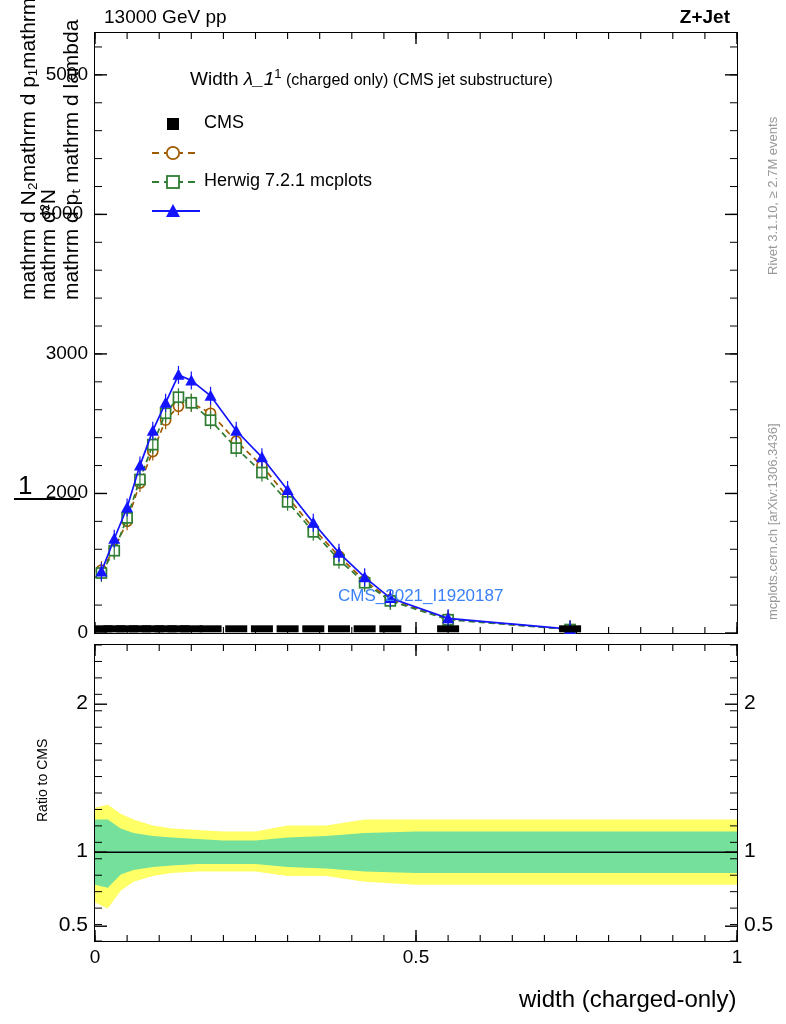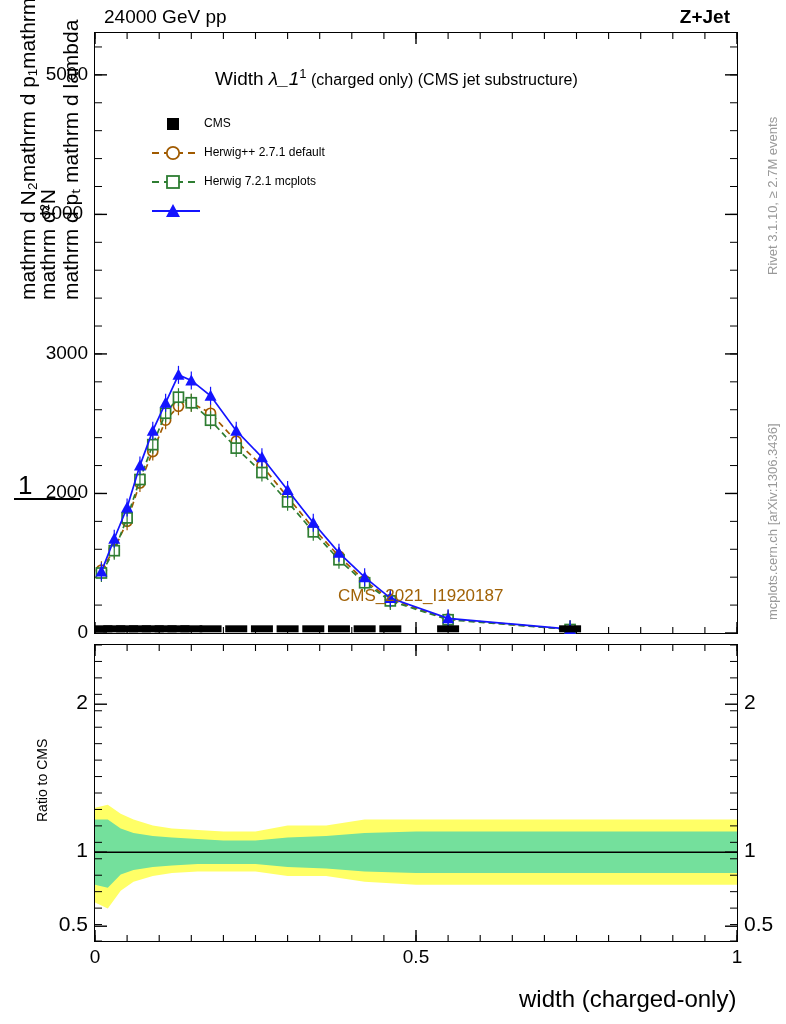--- a/index.html
+++ b/index.html
@@ -41,48 +41,48 @@
     transform: rotate(-90deg);
     white-space:nowrap;
     font-size:13px;
     color:#999;
   }
 
   
   #legend { left:150px; top:108px; width:420px; }
   .leg-row { height:29px; display:flex; align-items:center; }
   .leg-mark { width:54px; height:20px; position:relative; flex:0 0 54px; }
-  .leg-text { font-size:12px; }
-
-  
-  #plottitle { left:190px; top:66px; font-size:19px; white-space:nowrap;margin-left:25px;}
+  .leg-text { font-size:18px; }
+
+  
+  #plottitle { left:190px; top:66px; font-size:19px; white-space:nowrap;}
   #plottitle .small { font-size:16px; }
   #plottitle .sup { font-size:13px; vertical-align:super; }
 
   
-  #watermark { left:338px; top:586px; font-size:17px; color:#a16207; }
+  #watermark { left:338px; top:586px; font-size:17px; color:#3b82f6; }
 
   
   #ratio-ylabel {
     transform-origin:0 0; transform:rotate(-90deg);
     left:34px; top:822px; font-size:14px; white-space:nowrap;
   }
 
   
   .xtick { font-size:19px; }
   #xaxis-title { left:519px; top:985px; font-size:24px; }
 
   svg { display:block; }
 </style>
 </head>
 <body>
 
 <div id="root">
 
-  <div class="abs hdr-left">24000 GeV pp</div>
+  <div class="abs hdr-left">13000 GeV pp</div>
   <div class="abs hdr-right">Z+Jet</div>
 
   <div class="abs rot-right" style="left:765px; top:275px;">Rivet 3.1.10, ≥ 2.7M events</div>
   <div class="abs rot-right" style="left:765px; top:620px;">mcplots.cern.ch [arXiv:1306.3436]</div>
 
   <div class="abs ylab ylab-a">mathrm d²N</div>
   <div class="abs ylab ylab-b">mathrm d N₂mathrm d p₁mathrm d pᴛ mathrm d λ</div>
   <div class="abs ylab ylab-c">mathrm d pₜ mathrm d lambda</div>
   <div class="abs" style="left:18px; top:470px; font-size:26px;">1</div>
   <div class="abs" style="left:14px; top:498px; width:66px; height:2px; background:#000;"></div>
@@ -342,21 +342,20 @@
       </span>
       <span class="leg-text">CMS</span>
     </div>
     <div class="leg-row">
       <span class="leg-mark">
         <svg width="54" height="20">
           <line x1="2" y1="11" x2="50" y2="11" stroke="#a05a00" stroke-width="1.8" stroke-dasharray="7,5"></line>
           <circle cx="23" cy="11" r="6.2" fill="#fff" stroke="#a05a00" stroke-width="1.8"></circle>
         </svg>
       </span>
-      <span class="leg-text">Herwig++ 2.7.1 default</span>
     </div>
     <div class="leg-row">
       <span class="leg-mark">
         <svg width="54" height="20">
           <line x1="2" y1="11" x2="50" y2="11" stroke="#2e7d32" stroke-width="1.8" stroke-dasharray="7,5"></line>
           <rect x="17" y="5" width="12" height="12" fill="#fff" stroke="#2e7d32" stroke-width="1.8"></rect>
         </svg>
       </span>
       <span class="leg-text">Herwig 7.2.1 mcplots</span>
     </div>

